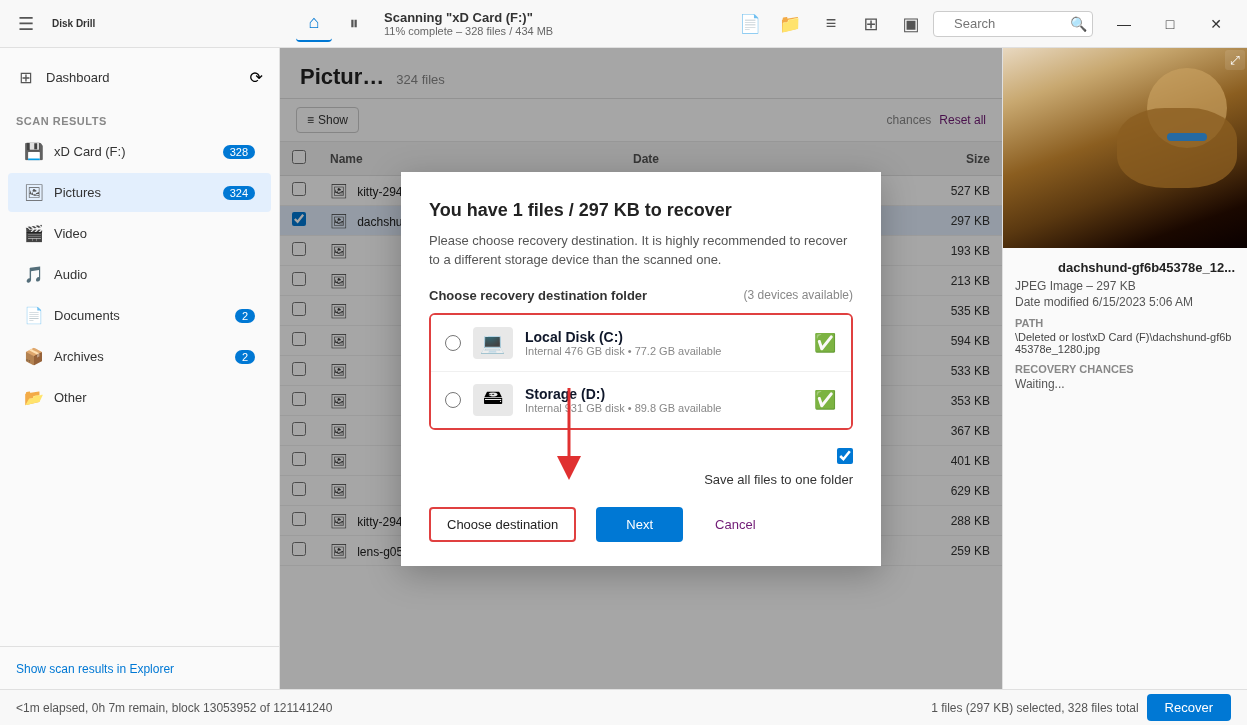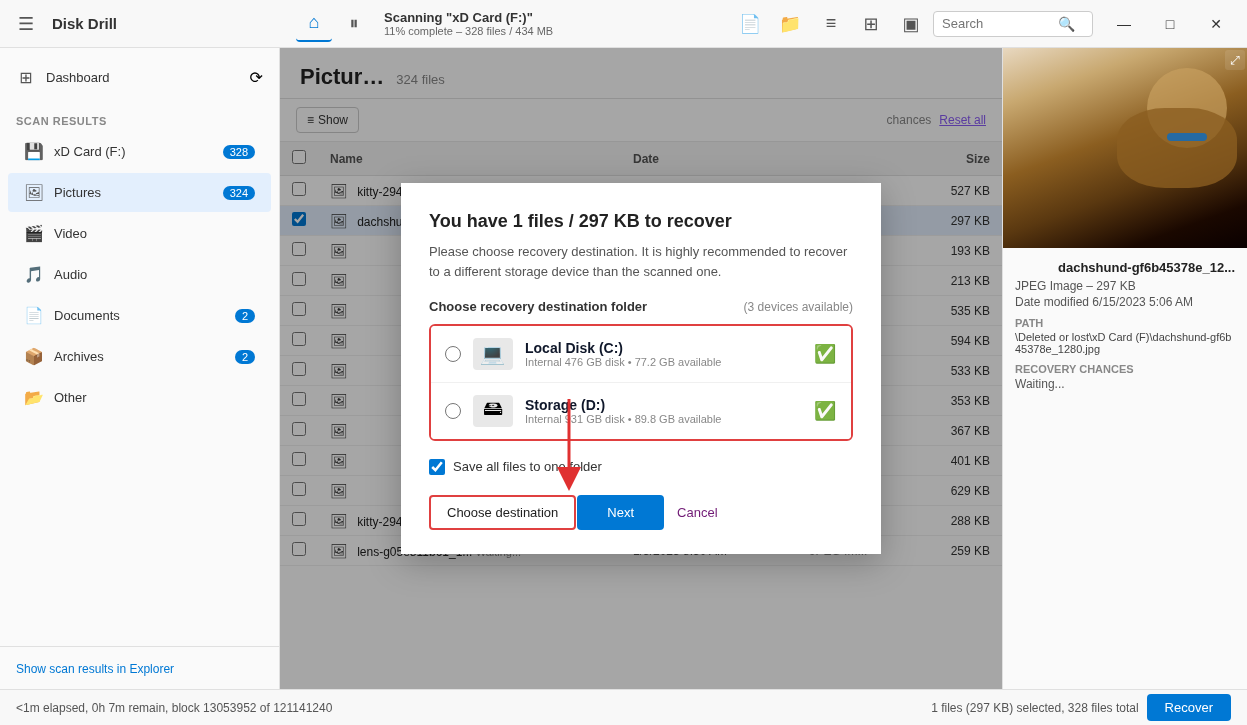--- a/index.html
+++ b/index.html
@@ -14,21 +14,21 @@
       border-bottom: 1px solid #e0e0e0;
       padding: 0 8px;
       flex-shrink: 0;
     }
     .titlebar-left {
       display: flex;
       align-items: center;
       gap: 8px;
       width: 280px;
     }
-    .app-title { font-size: 15px; font-weight: 600; color: #333; }
+    .app-title { font-size: 10px; font-weight: 600; color: #333; }
     .titlebar-center {
       flex: 1;
       display: flex;
       align-items: center;
       gap: 4px;
       padding: 0 8px;
     }
     .tb-icon-btn {
       width: 36px; height: 36px;
       border: none; background: transparent;
@@ -37,21 +37,21 @@
       display: flex; align-items: center; justify-content: center;
       font-size: 18px; color: #555;
     }
     .tb-icon-btn.active { border-bottom: 2px solid #0078d4; color: #0078d4; }
     .scan-info { flex: 1; padding-left: 8px; }
     .scan-title { font-size: 13px; font-weight: 600; color: #333; }
     .scan-subtitle { font-size: 11px; color: #666; }
     .search-box {
       display: flex; align-items: center;
       background: #fff; border: 1px solid #ccc; border-radius: 4px;
-      padding: 4px 8px; gap: 6px; width: 160px;
+      padding: 4px 20px; gap: 6px; width: 160px;
     }
     .search-input { border: none; outline: none; font-size: 13px; width: 110px; color: #333; background: transparent; }
     .search-icon { color: #888; font-size: 14px; }
     .win-controls { display: flex; gap: 0; }
     .win-btn { width: 46px; height: 32px; border: none; background: transparent; cursor: pointer; font-size: 14px; color: #333; display: flex; align-items: center; justify-content: center; }
 
     
     .main-layout {
       display: flex;
       flex: 1;
@@ -124,21 +124,21 @@
       border-bottom: 1px solid #e8e8e8;
       gap: 8px;
     }
     .toolbar-btn {
       display: flex; align-items: center; gap: 4px;
       padding: 5px 10px; border: 1px solid #ccc;
       background: #fff; border-radius: 4px; cursor: pointer;
       font-size: 12px; color: #333;
     }
     .toolbar-spacer { flex: 1; }
-    .reset-all-btn { font-size: 12px; color: #8b5cf6; background: none; border: none; cursor: pointer; text-decoration: underline; }
+    .reset-all-btn { font-size: 12px; color: #701a75; background: none; border: none; cursor: pointer; }
 
     
     .table-container { flex: 1; overflow-y: auto; }
     .file-table { width: 100%; border-collapse: collapse; }
     .file-table th {
       background: #f5f5f5; text-align: left;
       padding: 8px 12px; font-size: 12px; color: #555;
       border-bottom: 1px solid #e0e0e0; position: sticky; top: 0; z-index: 1;
     }
     .file-table td {
@@ -239,28 +239,29 @@
       background: #e8e8e8; border-radius: 4px;
       display: flex; align-items: center; justify-content: center;
       flex-shrink: 0; font-size: 20px;
     }
     .device-info { flex: 1; }
     .device-name { font-size: 14px; font-weight: 700; color: #0f172a; }
     .device-desc { font-size: 11px; color: #888; }
     .device-check { color: #22a352; font-size: 18px; }
 
     .modal-checkbox-row {
-      display: flex; align-items: flex-start; gap: 8px;
+      display: flex; align-items: flex-end; gap: 8px;
       margin-bottom: 20px;
+      flex-direction: column;
     }
     .modal-cb { width: 16px; height: 16px; accent-color: #0078d4; }
     .modal-cb-label { font-size: 13px; color: #333; }
 
     .modal-footer {
-      display: flex; align-items: center; gap: 1px;
+      display: flex; align-items: center; gap: 20px;
     }
     .choose-dest-btn {
       border: 2px solid #e04040; background: #fff;
       color: #222; border-radius: 4px;
       padding: 8px 16px; font-size: 13px; cursor: pointer;
       font-weight: 500;
     }
     .next-btn {
       background: #0078d4; color: #fff;
       border: 2px solid #0078d4; border-radius: 4px;

